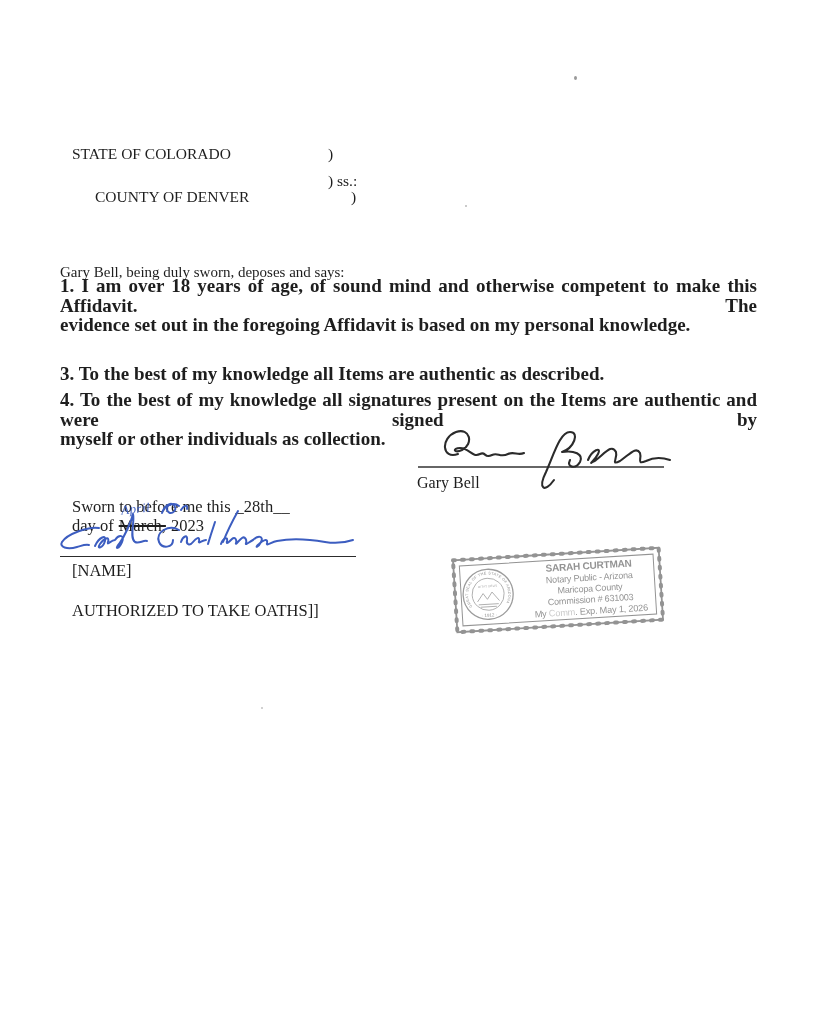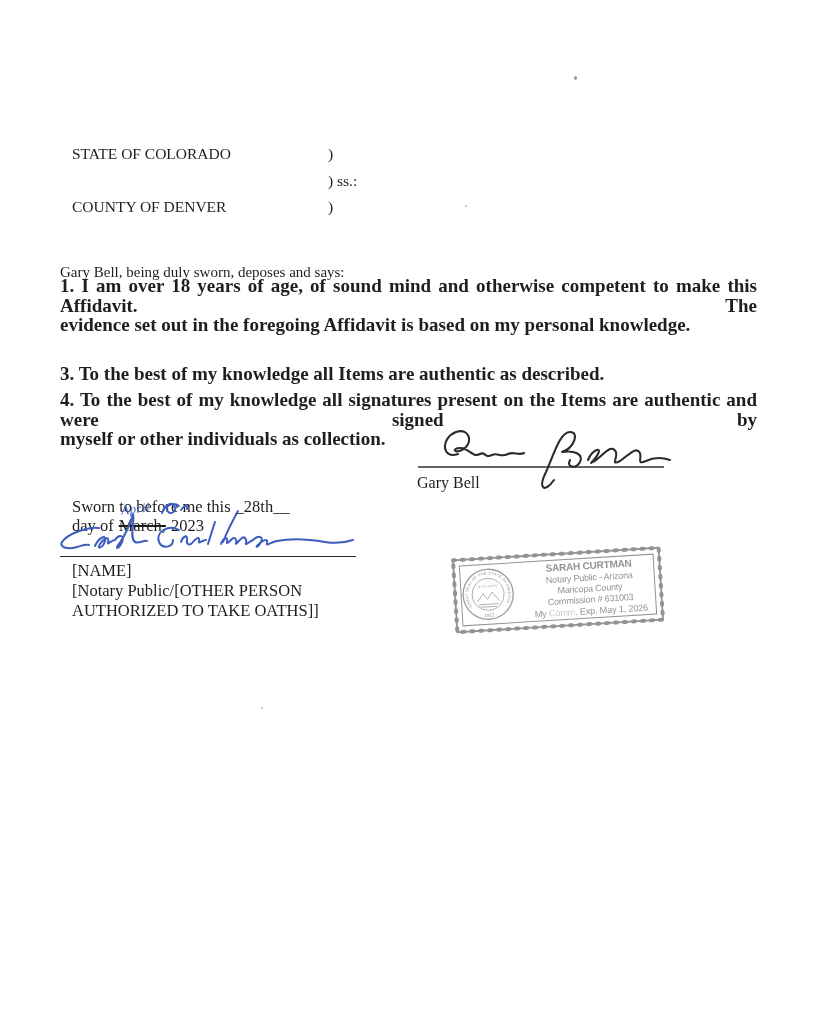--- a/index.html
+++ b/index.html
@@ -45,21 +45,21 @@
 <div class="page">
 
 
   <div class="abs venue-row" style="top:145px;">
     <span>STATE OF COLORADO</span>
     <span class="venue-paren">)</span>
   </div>
   <div class="abs venue-row" style="top:172px;">
     <span class="venue-paren">) ss.:</span>
   </div>
-  <div class="abs venue-row" style="top:198px;">
+  <div class="abs venue-row" style="top:188px;margin-left:23px;">
     <span>COUNTY OF DENVER</span>
     <span class="venue-paren">)</span>
   </div>
 
   <div class="abs intro">Gary Bell, being duly sworn, deposes and says:</div>
 
   <div class="abs para" style="top:276px;">
     <div class="jl">1. I am over 18 years of age, of sound mind and otherwise competent to make this Affidavit. The</div>
     <div class="ll">evidence set out in the foregoing Affidavit is based on my personal knowledge.</div>
   </div>
@@ -99,21 +99,20 @@
       <path d="M44,30 C34,28 12,36 7,44 C4,49 12,52 22,49 C26,48 30,46 34,47"></path>
       <path d="M40,48 C44,39 52,36 50,43 C48,50 41,52 45,46 C49,40 55,38 53,44 C52,48 56,42 60,42 C64,36 70,37 67,44 C64,51 59,52 64,46 C70,38 76,24 78,16 C80,24 74,40 80,44 C84,46 88,42 92,43"></path>
       <path d="M124,32 C114,26 100,34 104,44 C107,51 118,50 118,42"></path>
       <path d="M126,44 C128,38 133,36 132,42 C131,47 135,48 138,44 C141,40 145,38 144,43 C143,47 147,42 151,42 M153,46 C156,36 158,30 160,24"></path>
       <path d="M166,46 C168,40 173,38 172,43 C171,47 174,44 177,41 C180,38 182,42 181,45 C180,48 184,42 187,40 C190,38 192,42 191,45 C190,48 194,44 198,42 C203,37 209,38 206,44 C203,50 199,50 204,46 C208,42 213,40 212,45 C211,49 216,44 222,43 C238,40 258,42 270,44 C282,46 292,44 298,42"></path>
     </g>
   </svg>
   <div class="abs rule-blue-sig"></div>
 
   <div class="abs notary-line" style="top:561px;">[NAME]</div>
-  <div class="abs notary-line" style="top:581px;">[Notary Public/[OTHER PERSON</div>
   <div class="abs notary-line" style="top:601px;">AUTHORIZED TO TAKE OATHS]]</div>
 
   <svg class="stamp abs" viewBox="0 0 212 78">
     <defs>
       <path id="sealArc" d="M19.6,50.5 A 20,20 0 1 1 52.4,50.5"></path>
     </defs>
 
     <g stroke="#8e8e8e" fill="none">
       <rect x="3" y="3" width="206" height="72" stroke-width="1.8"></rect>
       <rect x="3" y="3" width="206" height="72" stroke-width="4" stroke-dasharray="2 7" stroke-linecap="round"></rect>

